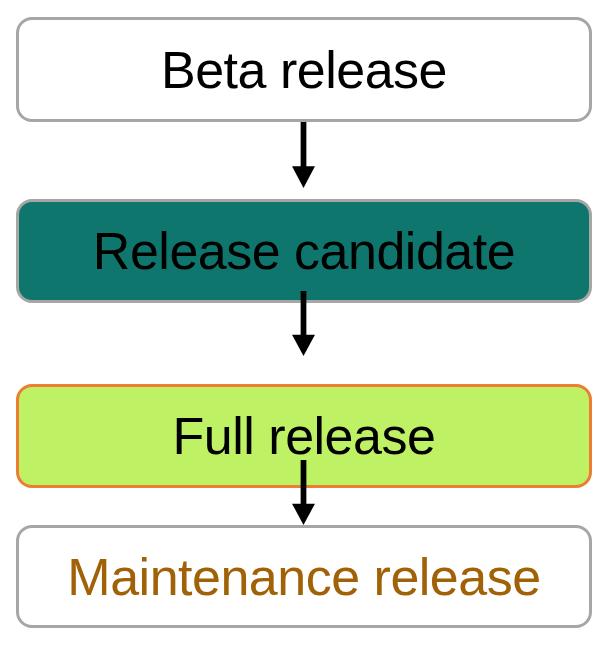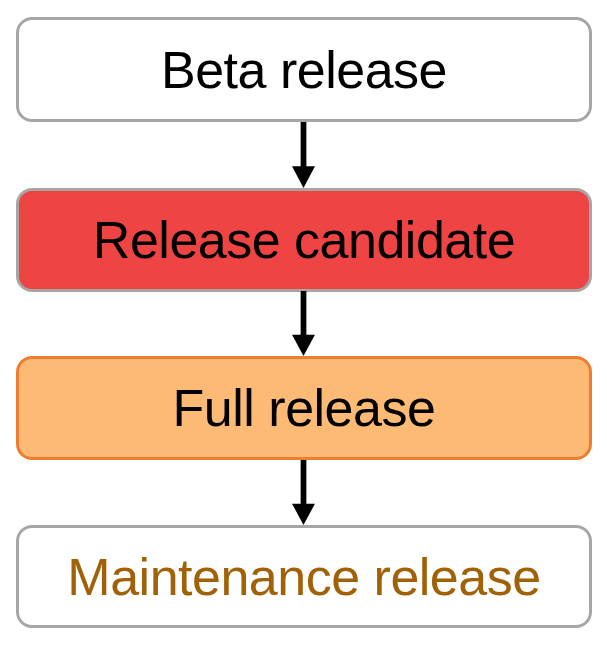--- a/index.html
+++ b/index.html
@@ -59,32 +59,32 @@
     <span class="box-label" style="color: rgb(0, 0, 0);">Beta release</span>
   </div>
 
   <div class="arrow arrow-1">
     <svg viewBox="0 0 24 64" preserveAspectRatio="none" aria-hidden="true">
       <rect class="arrow-fill" x="9.25" y="0" width="5.5" height="44" fill="#000000"></rect>
       <polygon class="arrow-fill" points="1,43 23,43 12,64" fill="#000000"></polygon>
     </svg>
   </div>
 
-  <div class="flow-box box-2" style="border-color: rgb(166, 166, 166); background: #ef4444;">
+  <div class="flow-box box-2" style="border-color: rgb(166, 166, 166); background: #0f766e; margin-top: 11px;">
     <span class="box-label" style="color: rgb(0, 0, 0);">Release candidate</span>
   </div>
 
   <div class="arrow arrow-2">
     <svg viewBox="0 0 24 64" preserveAspectRatio="none" aria-hidden="true">
       <rect class="arrow-fill" x="9.25" y="0" width="5.5" height="44" fill="#000000"></rect>
       <polygon class="arrow-fill" points="1,43 23,43 12,64" fill="#000000"></polygon>
     </svg>
   </div>
 
-  <div class="flow-box box-3" style="border-color: rgb(237, 125, 49); background: #fdba74;">
+  <div class="flow-box box-3" style="border-color: rgb(237, 125, 49); background: #bef264; margin-top: 28px;">
     <span class="box-label" style="color: rgb(0, 0, 0);">Full release</span>
   </div>
 
   <div class="arrow arrow-3">
     <svg viewBox="0 0 24 64" preserveAspectRatio="none" aria-hidden="true">
       <rect class="arrow-fill" x="9.25" y="0" width="5.5" height="44" fill="#000000"></rect>
       <polygon class="arrow-fill" points="1,43 23,43 12,64" fill="#000000"></polygon>
     </svg>
   </div>
 

